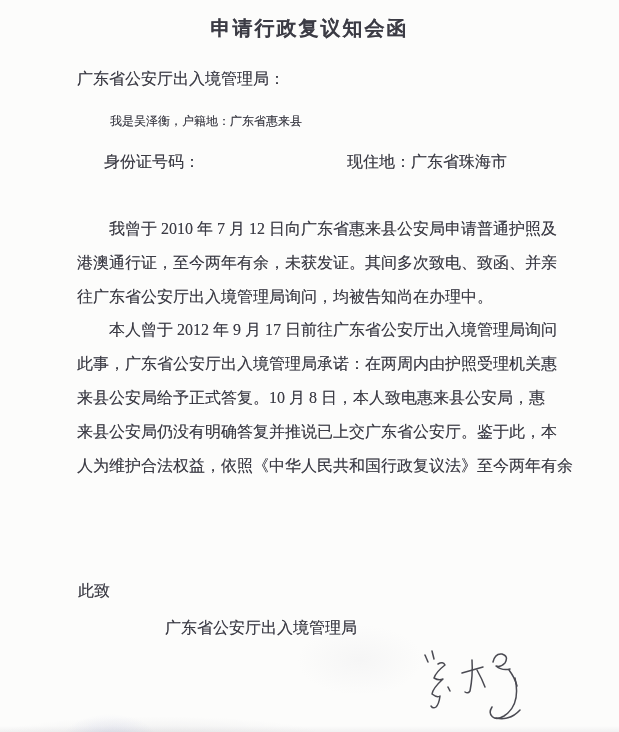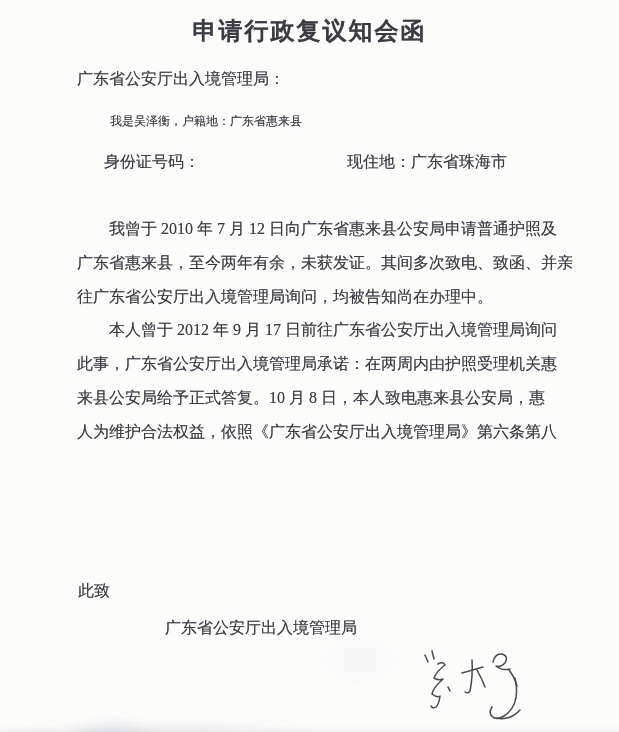--- a/index.html
+++ b/index.html
@@ -14,21 +14,21 @@
     position:absolute;left:0;top:0;width:100%;height:100%;pointer-events:none;
     background:
       radial-gradient(70px 40px at 110px 742px, rgba(120,130,195,0.18), rgba(120,130,195,0) 70%),
       radial-gradient(220px 26px at 160px 736px, rgba(150,150,160,0.14), rgba(150,150,160,0) 75%),
       radial-gradient(90px 50px at 360px 660px, rgba(190,190,200,0.10), rgba(190,190,200,0) 70%),
       linear-gradient(to top, rgba(190,190,198,0.18), rgba(190,190,198,0) 6px);
   }
   .txt{ text-shadow:0 0 0.6px rgba(62,62,74,0.55); }
   .title{
     position:absolute;top:15px;left:0;width:100%;
-    text-align:center;font-size:24px;letter-spacing:2px;font-weight:600;
+    text-align:center;font-size:20px;letter-spacing:2px;font-weight:600;
   }
   .salutation{ position:absolute;top:69px;left:77px;font-size:16px; }
   .intro1{ position:absolute;top:113px;left:110px;font-size:12px; }
   .id-row{ position:absolute;top:152px;left:0;width:100%;font-size:16px; }
   .id-label{ position:absolute;left:104px;top:0; }
   .residence{ position:absolute;left:347px;top:0; }
   .para{
     position:absolute;left:77px;width:472px;font-size:16px;line-height:34px;
   }
   .para1{ top:212px; }
@@ -51,29 +51,30 @@
 
 <div class="intro1 txt">我是吴泽衡，户籍地：广东省惠来县</div>
 
 <div class="id-row">
   <span class="id-label txt">身份证号码：</span>
   <span class="residence txt">现住地：广东省珠海市</span>
 </div>
 
 <div class="para para1">
   <div class="line indent txt">我曾于 2010 年 7 月 12 日向广东省惠来县公安局申请普通护照及</div>
-  <div class="line txt">广东省惠来县，至今两年有余，未获发证。其间多次致电、致函、并亲</div>
+  <div class="line txt">港澳通行证，至今两年有余，未获发证。其间多次致电、致函、并亲</div>
   <div class="line txt">往广东省公安厅出入境管理局询问，均被告知尚在办理中。</div>
 </div>
 
 <div class="para para2">
   <div class="line indent txt">本人曾于 2012 年 9 月 17 日前往广东省公安厅出入境管理局询问</div>
   <div class="line txt">此事，广东省公安厅出入境管理局承诺：在两周内由护照受理机关惠</div>
   <div class="line txt">来县公安局给予正式答复。10 月 8 日，本人致电惠来县公安局，惠</div>
-  <div class="line txt">人为维护合法权益，依照《广东省公安厅出入境管理局》第六条第八</div>
+  <div class="line txt">来县公安局仍没有明确答复并推说已上交广东省公安厅。鉴于此，本</div>
+  <div class="line txt">人为维护合法权益，依照《中华人民共和国行政复议法》至今两年有余</div>
 </div>
 
 <div class="closing txt">此致</div>
 
 <div class="addressee txt">广东省公安厅出入境管理局</div>
 
 <div class="signature">
   <svg viewBox="0 0 125 95" xmlns="http://www.w3.org/2000/svg">
     <g fill="none" stroke="#4a4a52" stroke-width="1.5" stroke-linecap="round" stroke-linejoin="round">
       <path d="M13,19 L16,26"></path>

